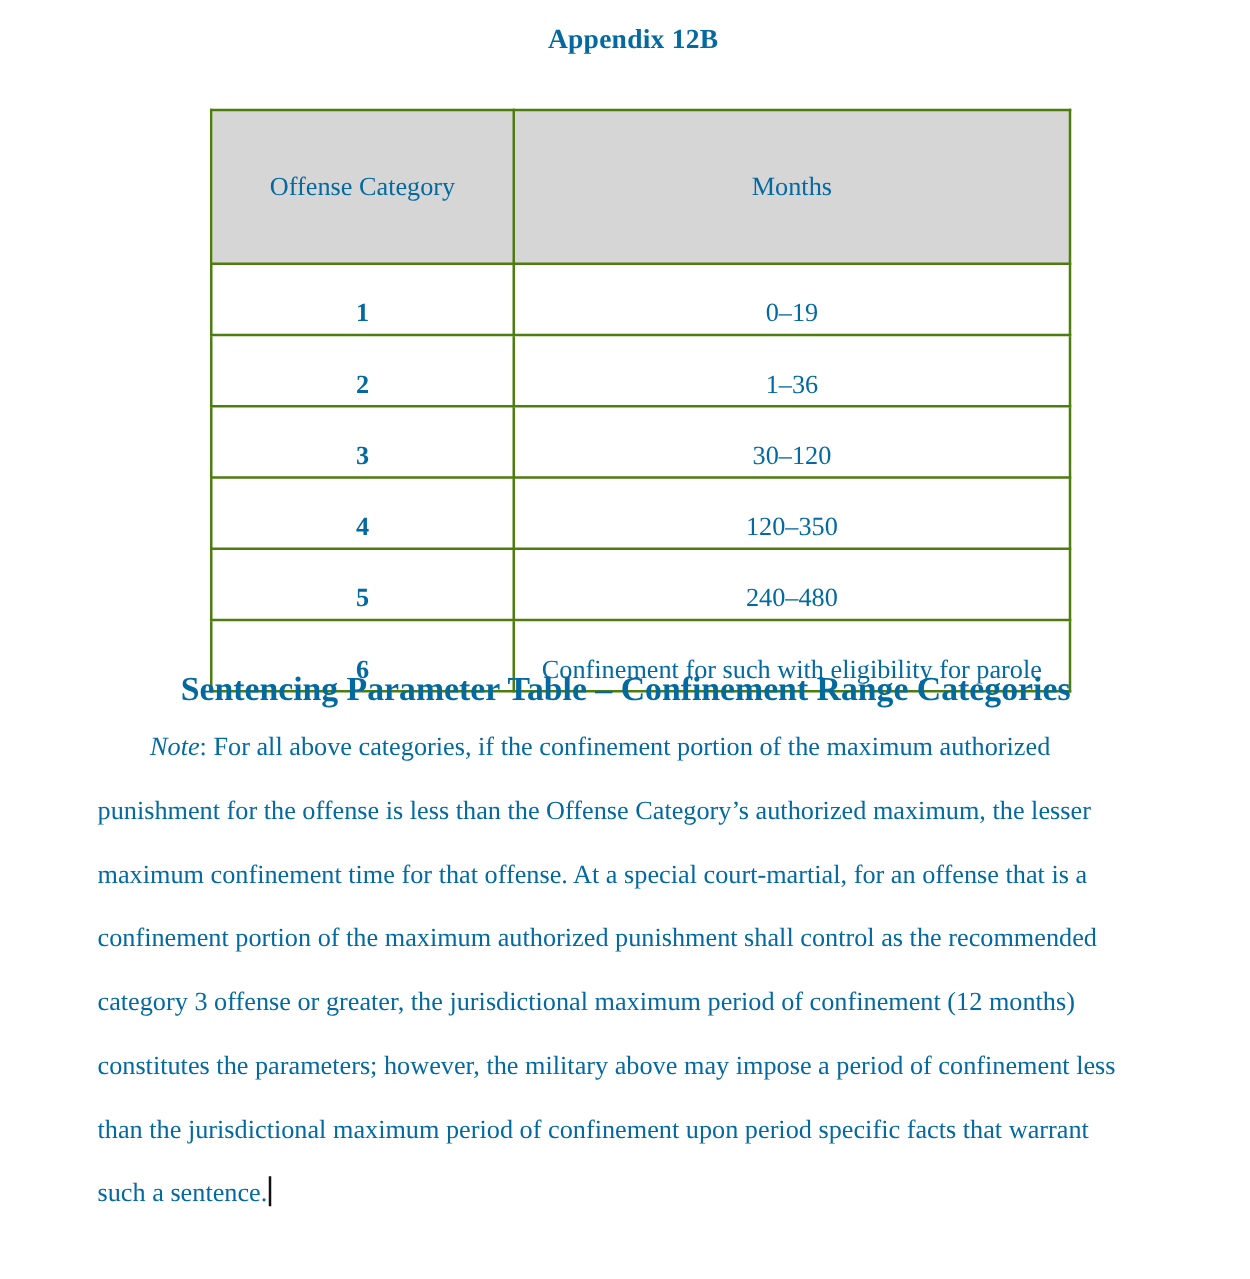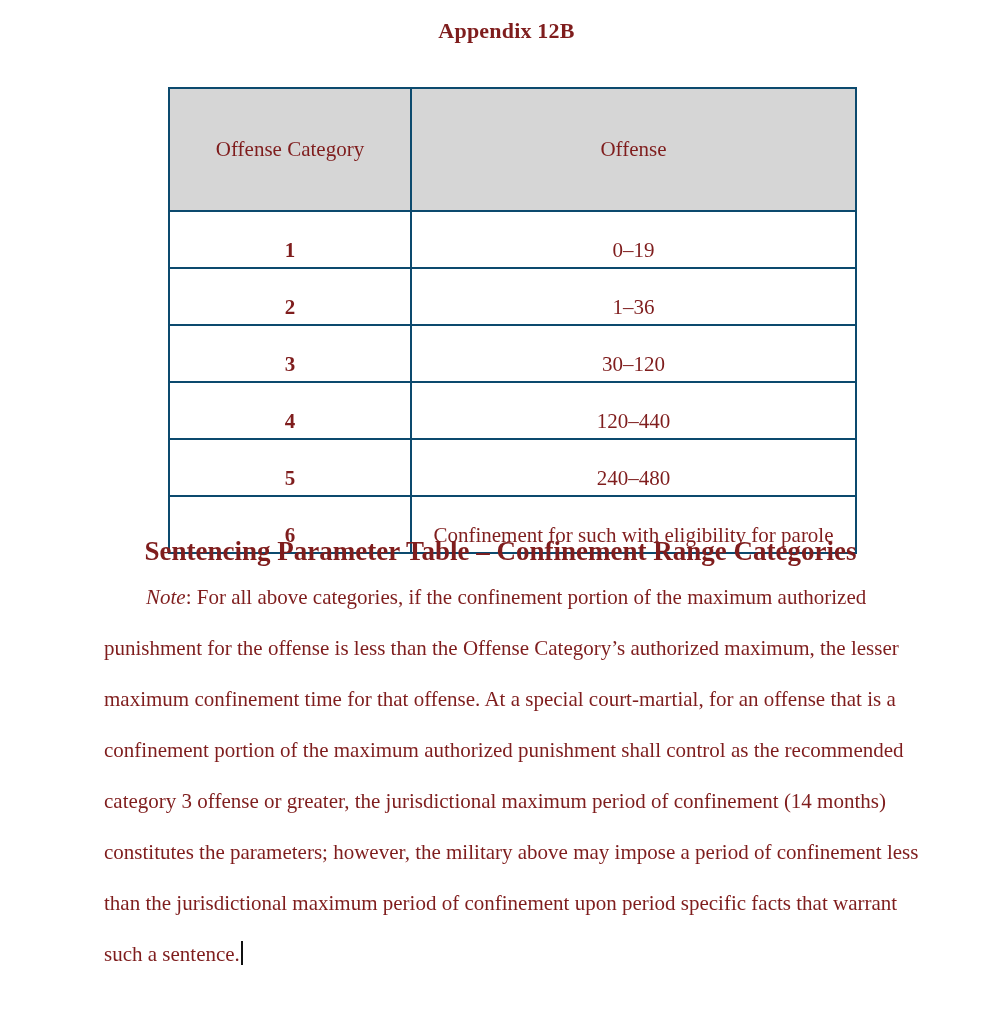--- a/index.html
+++ b/index.html
@@ -6,21 +6,21 @@
     margin: 0;
     padding: 0;
     background: #ffffff;
   }
   #page {
     position: relative;
     width: 1000px;
     height: 1023px;
     background: #ffffff;
     font-family: "Liberation Serif", "DejaVu Serif", serif;
-    color: #7f1d1d;
+    color: #0369a1;
     overflow: hidden;
   }
   .doc-title {
     position: absolute;
     top: 18px;
     left: 78px;
     width: 857px;
     text-align: center;
     font-size: 22px;
     font-weight: bold;
@@ -32,21 +32,21 @@
     top: 87px;
     width: 687px;
     border-collapse: collapse;
     table-layout: fixed;
     font-size: 21px;
   }
   table.sentencing-table col.c1 { width: 242px; }
   table.sentencing-table col.c2 { width: 445px; }
   table.sentencing-table th,
   table.sentencing-table td {
-    border: 2px solid #0c4a6e;
+    border: 2px solid #4d7c0f;
     text-align: center;
     padding: 0;
     overflow: hidden;
     white-space: nowrap;
   }
   table.sentencing-table th {
     height: 121px;
     background: #d6d6d6;
     font-weight: normal;
     vertical-align: middle;
@@ -65,21 +65,20 @@
     text-align: center;
     font-size: 27px;
     font-weight: bold;
   }
   .note-block {
     position: absolute;
     left: 78px;
     top: 572px;
     width: 890px;
     font-size: 21px;
-    margin-left: 26px;
   }
   .note-line {
     height: 51px;
     line-height: 51px;
     white-space: nowrap;
   }
   .note-line.first { text-indent: 42px; }
   .italic { font-style: italic; }
   .caret {
     display: inline-block;
@@ -98,55 +97,55 @@
   <div class="doc-title">Appendix 12B</div>
 
   <table class="sentencing-table">
     <colgroup>
         <col class="c1">
         <col class="c2">
       </colgroup>
     <tbody>
       <tr>
         <th>Offense Category</th>
-        <th>Offense</th>
+        <th>Months</th>
       </tr>
       <tr>
         <td class="category-cell">1</td>
         <td class="months-cell">0–19</td>
       </tr>
       <tr>
         <td class="category-cell">2</td>
         <td class="months-cell">1–36</td>
       </tr>
       <tr>
         <td class="category-cell">3</td>
         <td class="months-cell">30–120</td>
       </tr>
       <tr>
         <td class="category-cell">4</td>
-        <td class="months-cell">120–440</td>
+        <td class="months-cell">120–350</td>
       </tr>
       <tr>
         <td class="category-cell">5</td>
         <td class="months-cell">240–480</td>
       </tr>
       <tr>
         <td class="category-cell">6</td>
         <td class="months-cell">Confinement for such with eligibility for parole</td>
       </tr>
     </tbody>
   </table>
 
   <div class="table-caption">Sentencing Parameter Table – Confinement Range Categories</div>
 
   <div class="note-block">
     <div class="note-line first"><span class="italic">Note</span><span>: For all above categories, if the confinement portion of the maximum authorized</span></div>
     <div class="note-line">punishment for the offense is less than the Offense Category’s authorized maximum, the lesser</div>
     <div class="note-line">maximum confinement time for that offense. At a special court-martial, for an offense that is a</div>
     <div class="note-line">confinement portion of the maximum authorized punishment shall control as the recommended</div>
-    <div class="note-line">category 3 offense or greater, the jurisdictional maximum period of confinement (14 months)</div>
+    <div class="note-line">category 3 offense or greater, the jurisdictional maximum period of confinement (12 months)</div>
     <div class="note-line">constitutes the parameters; however, the military above may impose a period of confinement less</div>
     <div class="note-line">than the jurisdictional maximum period of confinement upon period specific facts that warrant</div>
     <div class="note-line"><span>such a sentence.</span><span class="caret"></span></div>
   </div>
 
 </div>
 
 </body></html>

